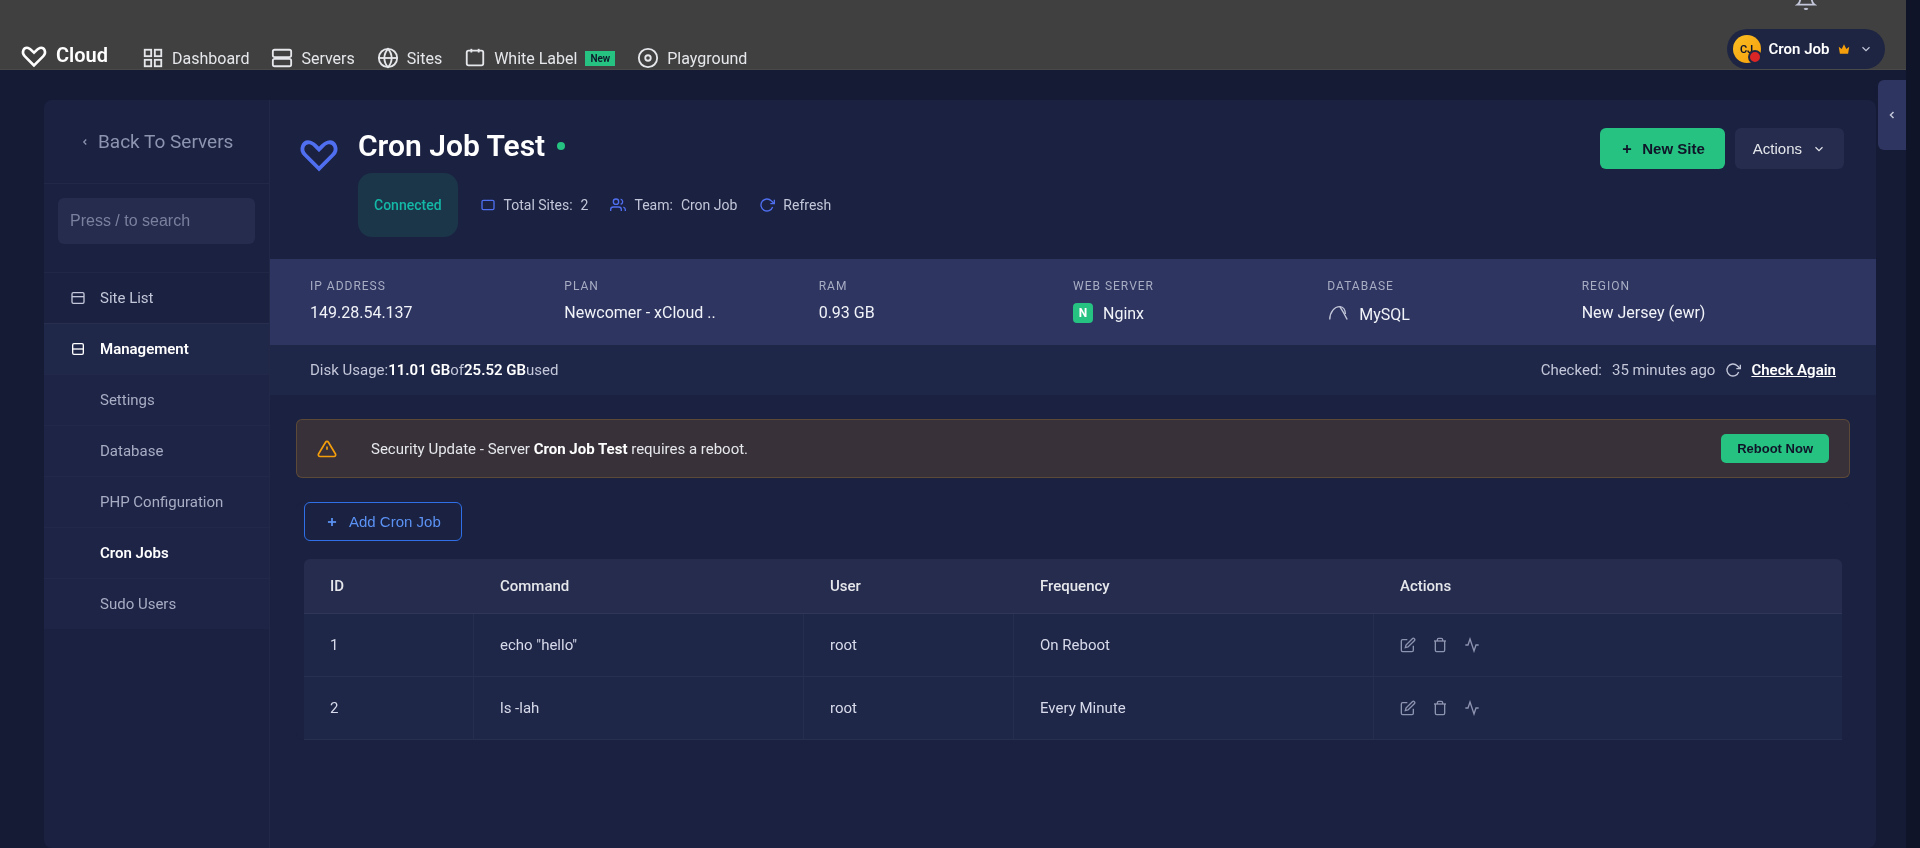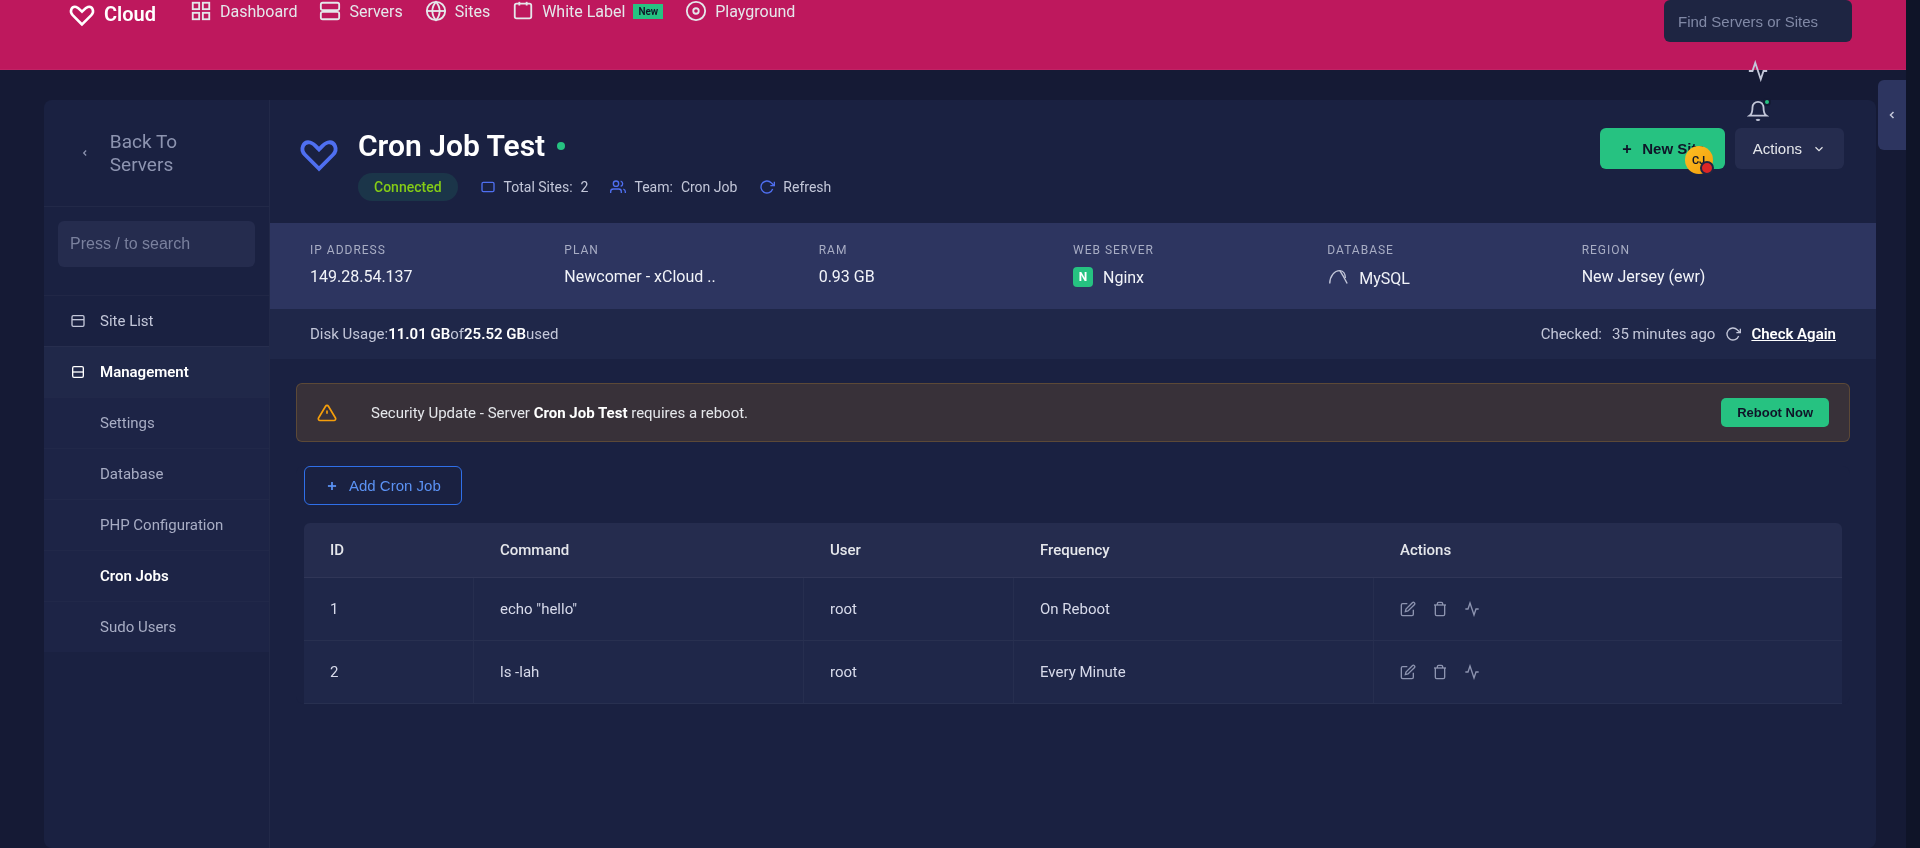--- a/index.html
+++ b/index.html
@@ -13,24 +13,24 @@
       color: #e5e7eb;
       width: 1920px;
       height: 848px;
       overflow: hidden;
       position: relative;
     }
     
     .topnav {
       height: 70px;
       display: flex;
-      align-items: flex-start;
-      padding: 0 68px;
+      align-items: flex-end;
+      padding: 0 20px;
       border-bottom: 1px solid rgba(255,255,255,0.05);
-      background: #be185d;
+      background: #404040;
     }
     .logo {
       display: flex;
       align-items: center;
       gap: 8px;
       margin-right: 34px;
     }
     .logo-icon {
       width: 28px;
       height: 28px;
@@ -148,21 +148,21 @@
     .sidebar {
       width: 226px;
       background: #1a2141;
       border-radius: 8px 0 0 8px;
       flex-shrink: 0;
       border-right: 1px solid rgba(255,255,255,0.04);
     }
     .back-link {
       display: flex;
       align-items: center;
-      gap: 20px;
+      gap: 8px;
       padding: 30px 26px 30px 36px;
       color: #8d94b0;
       font-size: 19px;
       cursor: pointer;
       border-bottom: 1px solid rgba(255,255,255,0.04);
     }
     .side-search {
       margin: 14px 14px 28px 14px;
       background: #252c4e;
       border-radius: 6px;
@@ -251,22 +251,22 @@
       background: #26c281;
     }
     .server-meta {
       display: flex;
       align-items: center;
       gap: 22px;
       margin-top: 10px;
     }
     .status-pill {
       background: rgba(38,194,129,0.12);
-      color: #84cc16;
-      padding: 6px 16px;
+      color: #14b8a6;
+      padding: 24px 16px;
       border-radius: 14px;
       font-size: 14px;
       font-weight: 500;
     }
     .meta-item {
       display: flex;
       align-items: center;
       gap: 8px;
       color: #c3c7d9;
       font-size: 14px;

